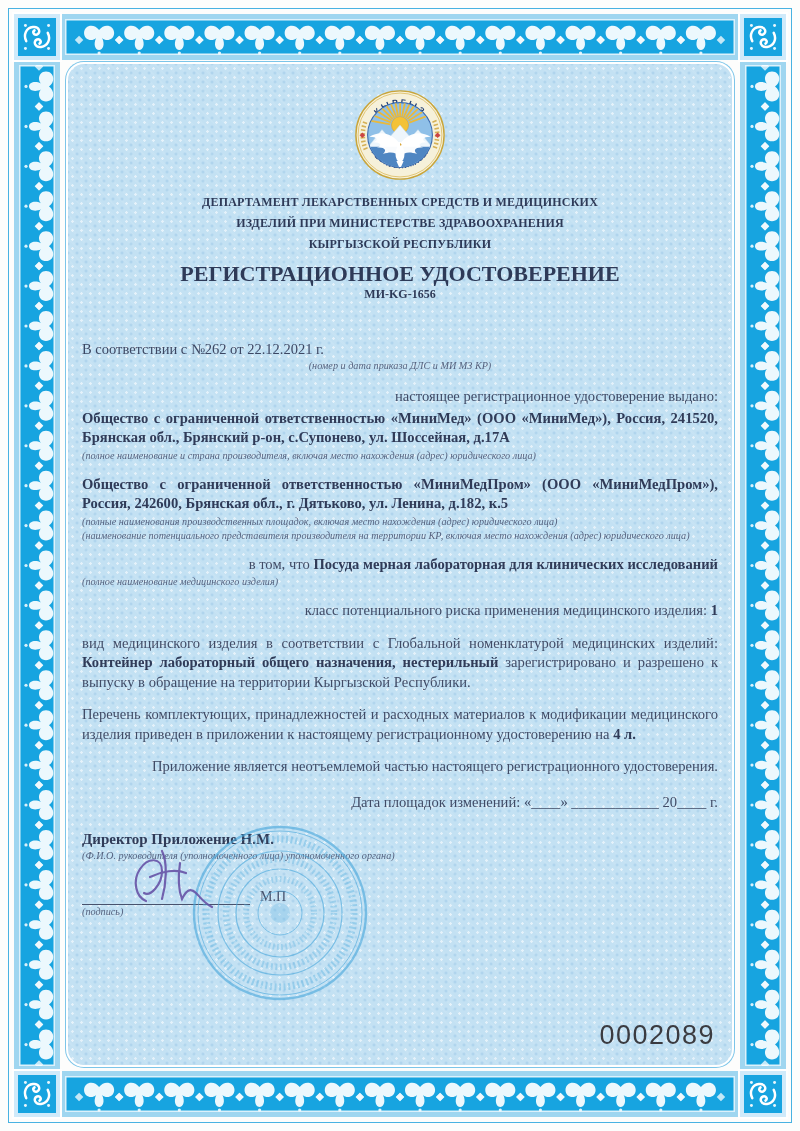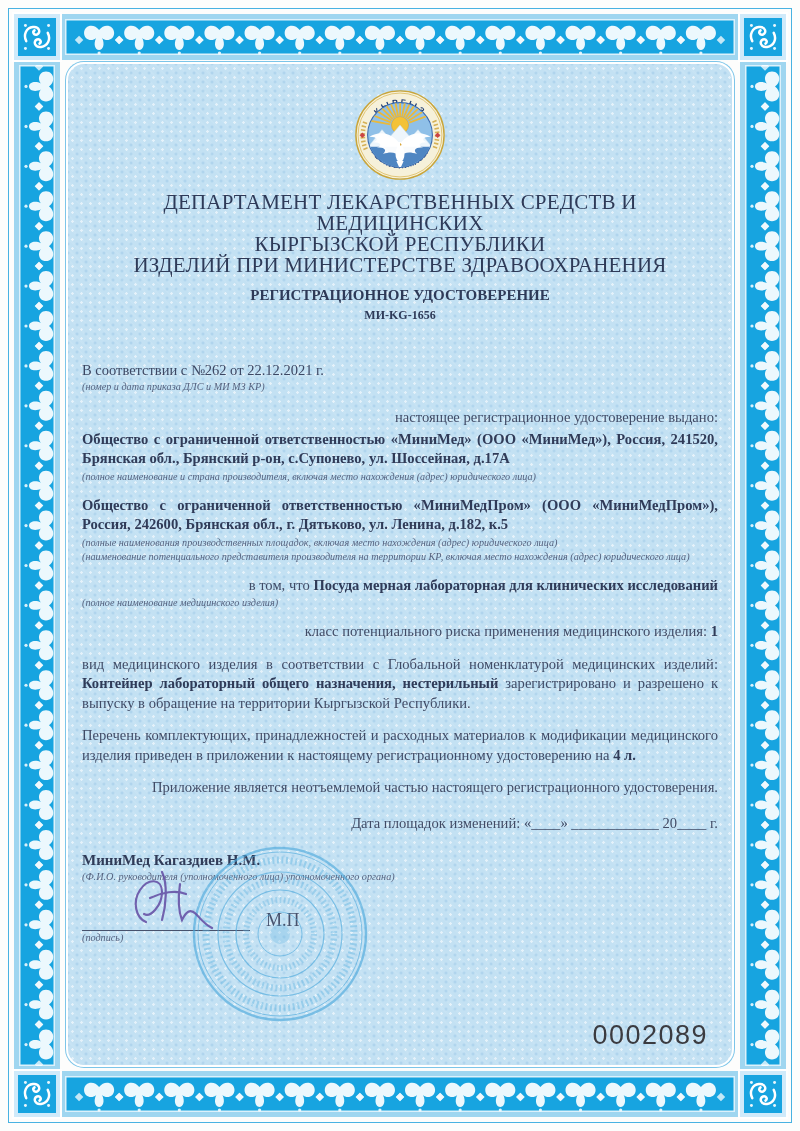--- a/index.html
+++ b/index.html
@@ -31,43 +31,43 @@
          background-size:9px 9px, 9px 9px, auto;
          background-position:0 0, 4.5px 4.5px, 0 0;
          border:2px solid #fff;box-shadow:0 0 0 1px #7cc5e9;}
   .content{position:absolute;inset:0;padding:26px 14px 0 14px;box-sizing:border-box;}
 
   
   .emblem{width:90px;height:90px;margin:0 auto 12px auto;}
   .emblem svg{display:block;width:100%;height:100%;}
 
   
-  .hdr{font-weight:normal;color:#2e3a58;text-align:center;font-size:21px;line-height:21px;letter-spacing:.2px;}
-  .title-main{font-weight:bold;color:#2e3a58;text-align:center;font-size:15px;line-height:20px;margin-top:9px;}
+  .hdr{font-weight:bold;color:#2e3a58;text-align:center;font-size:12px;line-height:21px;letter-spacing:.2px;}
+  .title-main{font-weight:bold;color:#2e3a58;text-align:center;font-size:22px;line-height:20px;margin-top:9px;}
   .title-num{font-weight:bold;color:#2e3a58;text-align:center;font-size:12px;line-height:20px;}
   .title-order{color:#3c4763;text-align:left;font-size:14.5px;line-height:19px;margin-top:36px;}
   .caption{font-style:italic;color:#55627f;font-size:10.2px;line-height:13px;}
-  .caption.center{}
+  .caption.center{text-align:center;}
   .para{color:#404b66;font-size:14.6px;line-height:19.5px;margin:9px 0 0 0;text-align:justify;}
   .para.nj{text-align:right;}
   .para .b, .para.bold{font-weight:bold;color:#303b58;}
   .para.first{margin-top:15px;}
   .cap-row{margin:1px 0 0 0;}
   .gap-md{margin-top:13px;} .gap-lg{margin-top:15px;}
 
   
   .sig-block{position:relative;margin-top:17px;}
   .director{font-weight:bold;color:#303b58;font-size:15px;line-height:20px;}
   .sig-row{margin-top:27px;display:flex;align-items:flex-end;}
   .sig-line{display:inline-block;width:168px;border-bottom:1.4px solid #47526d;height:1px;}
-  .mp{color:#47526d;font-size:18px;margin-left:16px;}
+  .mp{color:#47526d;font-size:14px;margin-left:10px;}
   .autograph{position:absolute;left:40px;top:8px;width:140px;height:78px;pointer-events:none;}
   .stamp{position:absolute;left:108px;top:-6px;width:180px;height:180px;opacity:.62;pointer-events:none;}
 
-  .serial{position:absolute;right:24px;bottom:14px;font-family:"Liberation Sans", sans-serif;
+  .serial{position:absolute;right:17px;bottom:14px;font-family:"Liberation Sans", sans-serif;
           font-size:27px;color:#3b3b40;letter-spacing:1.5px;}
 </style>
 </head>
 <body>
 
 <svg width="0" height="0" style="position:absolute">
   <defs>
     <g id="edge-motif">
       <path d="M20 8 C15 1 5 3 5 11 C5 18 13 20 17 16 C14 22 16 28 20 28 C24 28 26 22 23 16 C27 20 35 18 35 11 C35 3 25 1 20 8 Z" fill="#ffffff" opacity=".92"></path>
       <rect x="-3" y="15" width="6" height="6" transform="rotate(45 0 18)" fill="#ffffff" opacity=".75"></rect>
@@ -257,22 +257,22 @@
             <path d="M50 60 C41 47 27 45 16 52 C25 52 27 56 20 58 C29 58 31 62 24 64 C33 63 36 67 31 71 C40 68 45 69 50 74 C55 69 60 68 69 71 C64 67 67 63 76 64 C69 62 71 58 80 58 C73 56 75 52 84 52 C73 45 59 47 50 60 Z" fill="#ffffff" opacity=".97"></path>
             <ellipse cx="50" cy="71" rx="5" ry="9" fill="#ffffff"></ellipse>
             <circle cx="50" cy="61.5" r="3.6" fill="#ffffff"></circle>
             <path d="M46 79 L50 88 L54 79 Z" fill="#ffffff"></path>
             <path d="M50 58.5 L52 61 L50 62 Z" fill="#d8a53a"></path>
           </g>
         </svg>
       </div>
 
       <div class="hdr">ДЕПАРТАМЕНТ ЛЕКАРСТВЕННЫХ СРЕДСТВ И МЕДИЦИНСКИХ</div>
+      <div class="hdr">ИЗДЕЛИЙ ПРИ МИНИСТЕРСТВЕ ЗДРАВООХРАНЕНИЯ</div>
       <div class="hdr">КЫРГЫЗСКОЙ РЕСПУБЛИКИ</div>
-      <div class="hdr">ИЗДЕЛИЙ ПРИ МИНИСТЕРСТВЕ ЗДРАВООХРАНЕНИЯ</div>
 
       <div class="title-main">РЕГИСТРАЦИОННОЕ УДОСТОВЕРЕНИЕ</div>
       <div class="title-num">МИ-KG-1656</div>
       <div class="title-order">В соответствии с №262 от 22.12.2021 г.</div>
       <div class="caption center">(номер и дата приказа ДЛС и МИ МЗ КР)</div>
 
       <p class="para nj first">настоящее регистрационное удостоверение выдано:</p>
 
       <p class="para bold" style="margin-top:2px">Общество с ограниченной ответственностью «МиниМед» (ООО «МиниМед»), Россия, 241520, Брянская обл., Брянский р-он, с.Супонево, ул. Шоссейная, д.17А</p>
       <div class="caption cap-row">(полное наименование и страна производителя, включая место нахождения (адрес) юридического лица)</div>
@@ -291,21 +291,21 @@
 
       <p class="para gap-md"><span>Перечень комплектующих, принадлежностей и расходных материалов к модификации медицинского изделия приведен в приложении к настоящему регистрационному удостоверению на </span><span class="b">4 л.</span></p>
 
       <p class="para nj gap-md">Приложение является неотъемлемой частью настоящего регистрационного удостоверения.</p>
 
 
 
       <p class="para nj" style="margin-top:16px">Дата площадок изменений: «____» ____________ 20____ г.</p>
 
       <div class="sig-block">
-        <div class="director">МиниМед Кагаздиев Н.М.</div>
+        <div class="director">Директор Приложение Н.М.</div>
         <div class="caption">(Ф.И.О. руководителя (уполномоченного лица) уполномоченного органа)</div>
 
         <svg class="stamp" viewBox="0 0 180 180">
           <circle cx="90" cy="90" r="86" fill="none" stroke="#4aa8dc" stroke-width="2.4"></circle>
           <circle cx="90" cy="90" r="82" fill="none" stroke="#4aa8dc" stroke-width="1"></circle>
           <circle cx="90" cy="90" r="74" fill="none" stroke="#5db2e0" stroke-width="7" stroke-dasharray="2 2.6" opacity=".7"></circle>
           <circle cx="90" cy="90" r="62" fill="none" stroke="#4aa8dc" stroke-width="1.2"></circle>
           <circle cx="90" cy="90" r="54" fill="none" stroke="#5db2e0" stroke-width="6.5" stroke-dasharray="2 2.6" opacity=".65"></circle>
           <circle cx="90" cy="90" r="44" fill="none" stroke="#4aa8dc" stroke-width="1.2"></circle>
           <circle cx="90" cy="90" r="34" fill="none" stroke="#5db2e0" stroke-width="6" stroke-dasharray="1.8 2.4" opacity=".6"></circle>

